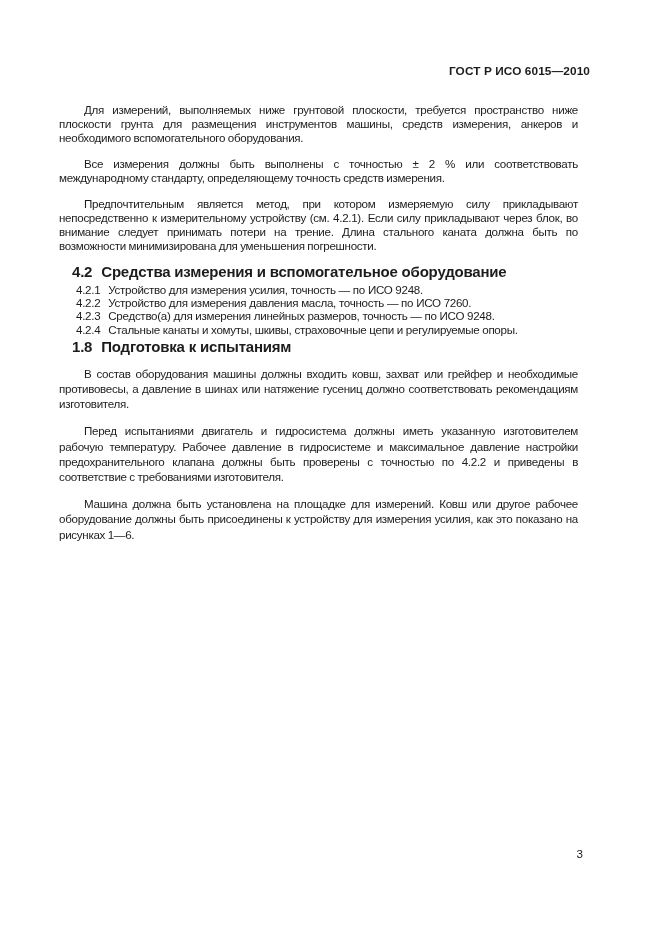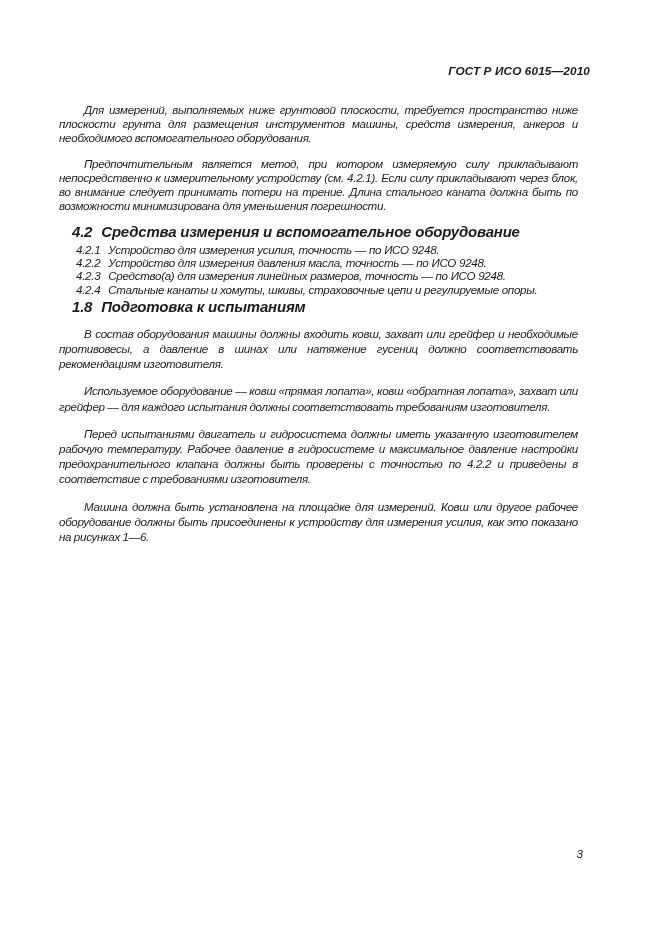--- a/index.html
+++ b/index.html
@@ -8,21 +8,20 @@
     background: #ffffff;
   }
   .page {
     position: relative;
     width: 661px;
     height: 936px;
     background: #ffffff;
     font-family: "Liberation Sans", sans-serif;
     color: #1c1c1c;
     overflow: hidden;
-    font-style: italic;
   }
   .running-header {
     position: absolute;
     top: 65px;
     left: 47px;
     width: 543px;
     text-align: right;
     font-weight: bold;
     font-size: 11.8px;
     line-height: 13px;
@@ -77,37 +76,37 @@
 <body>
 
 <div class="page">
 
   <div class="running-header">ГОСТ Р ИСО 6015—2010</div>
 
   <div class="content">
 
     <div class="block upper">
       <p class="para">Для измерений, выполняемых ниже грунтовой плоскости, требуется пространство ниже плоскости грунта для размещения инструментов машины, средств измерения, анкеров и необходимого вспомога­тельного оборудования.</p>
+      <p class="para">Все измерения должны быть выполнены с точностью ± 2 % или соответствовать международному стандарту, определяющему точность средств измерения.</p>
       <p class="para">Предпочтительным является метод, при котором измеряемую силу прикладывают непосредствен­но к измерительному устройству (см. 4.2.1). Если силу прикладывают через блок, во внимание следует принимать потери на трение. Длина стального каната должна быть по возможности минимизирована для уменьшения погрешности.</p>
     </div>
 
     <h2 class="heading heading-42"><span class="h-num">4.2</span><span>Средства измерения и вспомогательное оборудование</span></h2>
 
     <div class="clauses">
       <p class="clause"><span class="c-num">4.2.1</span><span>Устройство для измерения усилия, точность — по ИСО 9248.</span></p>
-      <p class="clause"><span class="c-num">4.2.2</span><span>Устройство для измерения давления масла, точность — по ИСО 9248.</span></p>
+      <p class="clause"><span class="c-num">4.2.2</span><span>Устройство для измерения давления масла, точность — по ИСО 7260.</span></p>
       <p class="clause"><span class="c-num">4.2.3</span><span>Средство(а) для измерения линейных размеров, точность — по ИСО 9248.</span></p>
       <p class="clause"><span class="c-num">4.2.4</span><span>Стальные канаты и хомуты, шкивы, страховочные цепи и регулируемые опоры.</span></p>
     </div>
 
     <h2 class="heading heading-43"><span class="h-num">1.8</span><span>Подготовка к испытаниям</span></h2>
 
     <div class="block lower">
       <p class="para">В состав оборудования машины должны входить ковш, захват или грейфер и необходимые противо­весы, а давление в шинах или натяжение гусениц должно соответствовать рекомендациям изготовителя.</p>
-      <p class="para">Используемое оборудование — ковш «прямая лопата», ковш «обратная лопата», захват или грей­фер — для каждого испытания должны соответствовать требованиям изготовителя.</p>
       <p class="para">Перед испытаниями двигатель и гидросистема должны иметь указанную изготовителем рабочую температуру. Рабочее давление в гидросистеме и максимальное давление настройки предохранитель­ного клапана должны быть проверены с точностью по 4.2.2 и приведены в соответствие с требованиями изготовителя.</p>
       <p class="para">Машина должна быть установлена на площадке для измерений. Ковш или другое рабочее оборудо­вание должны быть присоединены к устройству для измерения усилия, как это показано на рисунках 1—6.</p>
     </div>
 
   </div>
 
   <div class="page-number">3</div>
 
 </div>
 

